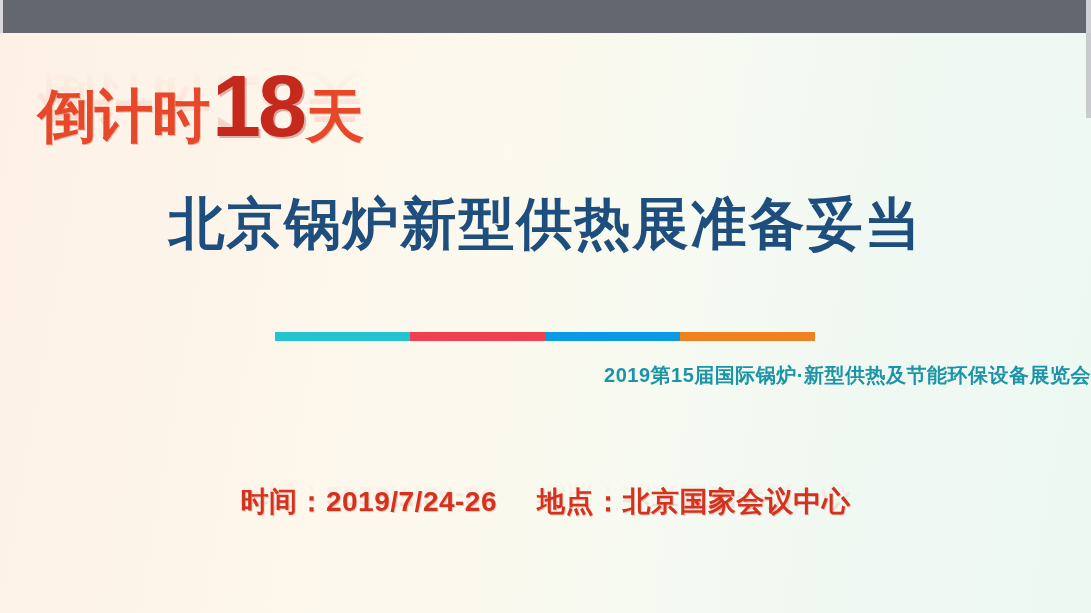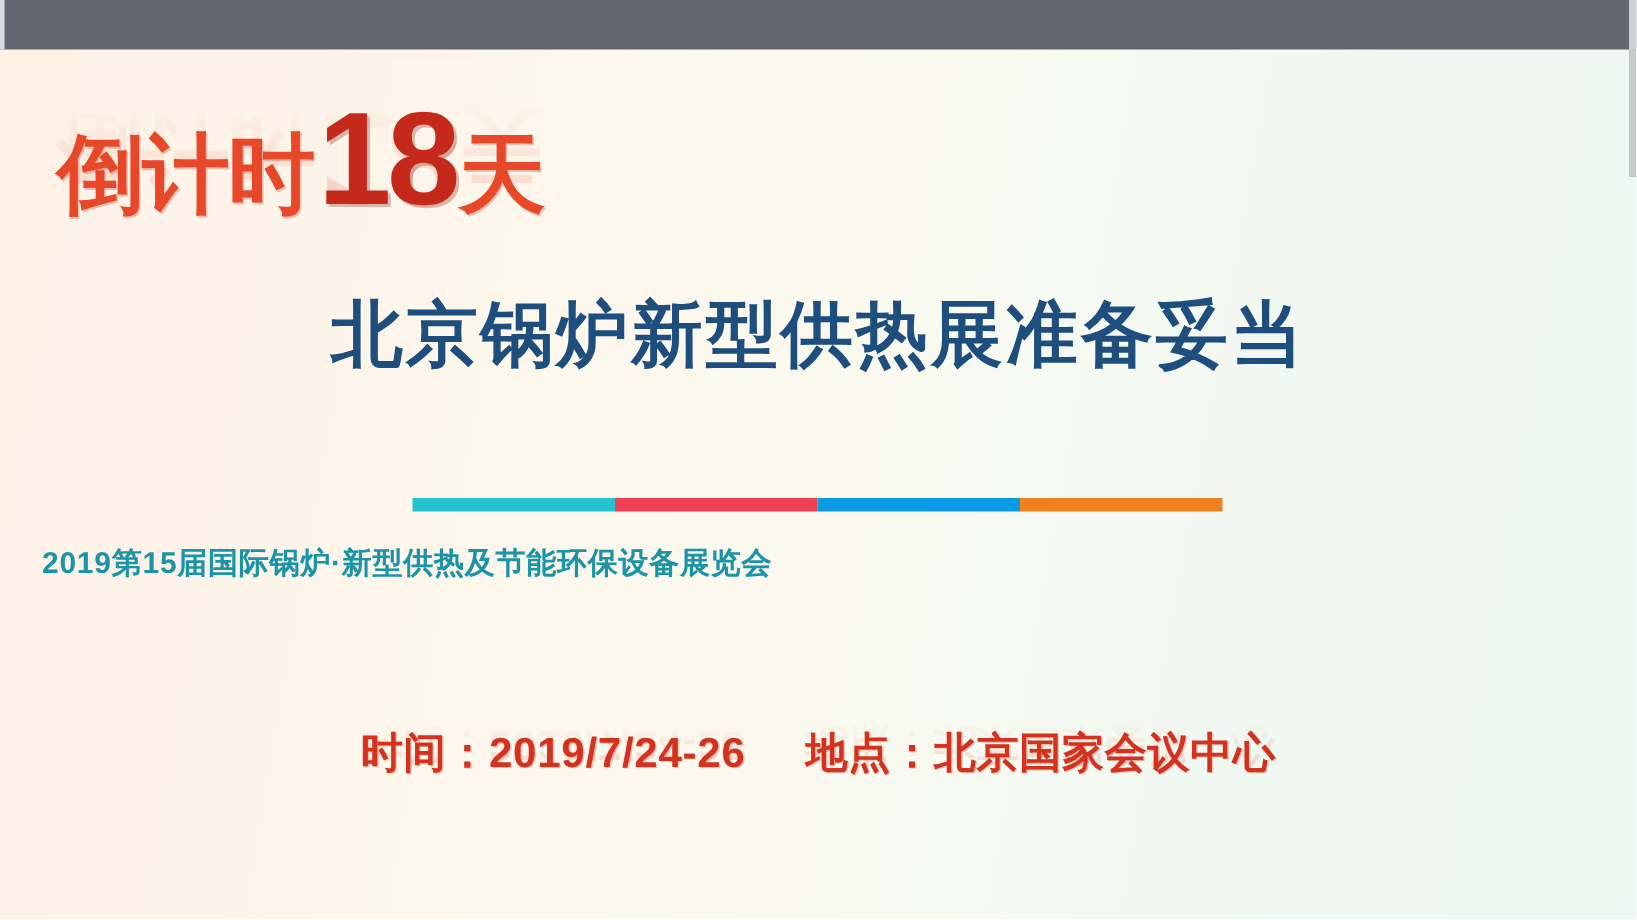--- a/index.html
+++ b/index.html
@@ -101,21 +101,21 @@
 
   
   .headline {
     position:absolute;
     left:0; right:0;
     top:192px;
     text-align:center;
     color:#1d4e7e;
     font-family:"DejaVu Serif", "Liberation Serif", serif;
     font-weight:bold;
-    font-size:48px;
+    font-size:56px;
     line-height:62px;
     letter-spacing:2px;
   }
   .headline .hl-line { display:block; white-space:nowrap; }
 
   
   .colorbar {
     position:absolute;
     top:332px;
     left:275px;
@@ -123,27 +123,26 @@
     height:9px;
     display:flex;
   }
   .colorbar span { flex:1 1 25%; height:100%; display:block; }
 
   
   .subtitle {
     position:absolute;
     top:362px;
     left:0; right:0;
-    text-align:left;
+    text-align:right;
     color:#1c94a8;
     font-size:20px;
     font-weight:bold;
     letter-spacing:.5px;
     white-space:nowrap;
-    padding-left:28px;
   }
 
   
   .footer-info {
     position:absolute;
     top:483px;
     left:0; right:0;
     text-align:center;
     white-space:nowrap;
     color:#d4321f;

